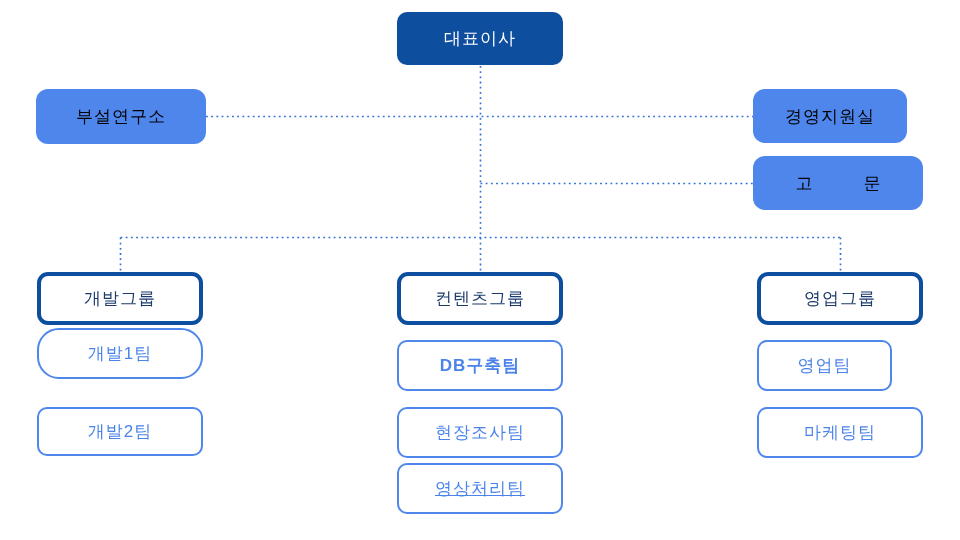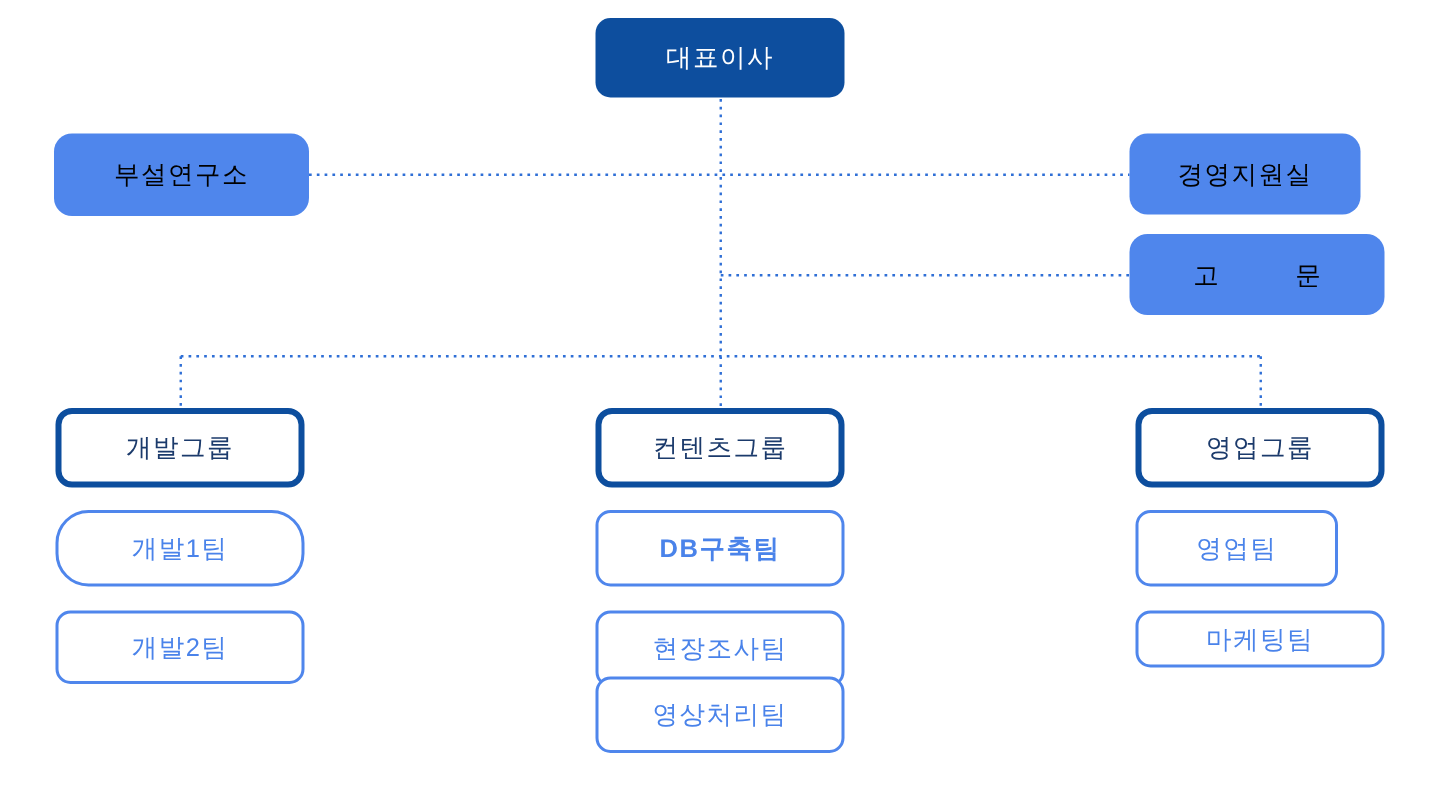--- a/index.html
+++ b/index.html
@@ -93,37 +93,37 @@
   <div class="box group" style="left:37px; top:272px; width:166px; height:53px;">
     <span>개발그룹</span>
   </div>
   <div class="box group" style="left:397px; top:272px; width:166px; height:53px;">
     <span>컨텐츠그룹</span>
   </div>
   <div class="box group" style="left:757px; top:272px; width:166px; height:53px;">
     <span>영업그룹</span>
   </div>
 
-  <div class="box team" style="left:37px; top:340px; width:166px; height:51px;border-radius:22px;">
+  <div class="box team" style="left:37px; top:328px; width:166px; height:51px;border-radius:22px;">
     <span>개발1팀</span>
   </div>
   <div class="box team" style="left:37px; top:407px; width:166px; height:49px;">
     <span>개발2팀</span>
   </div>
 
   <div class="box team" style="left:397px; top:340px; width:166px; height:51px;font-weight:bold;">
     <span>DB구축팀</span>
   </div>
   <div class="box team" style="left:397px; top:407px; width:166px; height:51px;">
     <span>현장조사팀</span>
   </div>
-  <div class="box team" style="left:397px; top:451px; width:166px; height:51px;">
+  <div class="box team" style="left:397px; top:463px; width:166px; height:51px;text-decoration:underline;">
     <span>영상처리팀</span>
   </div>
 
   <div class="box team" style="left:757px; top:340px; width:135px; height:51px;text-align:center;">
     <span>영업팀</span>
   </div>
-  <div class="box team" style="left:757px; top:407px; width:166px; height:38px;justify-content:center;">
+  <div class="box team" style="left:757px; top:407px; width:166px; height:51px;justify-content:center;">
     <span>마케팅팀</span>
   </div>
 
 </div>
 
 </body></html>

